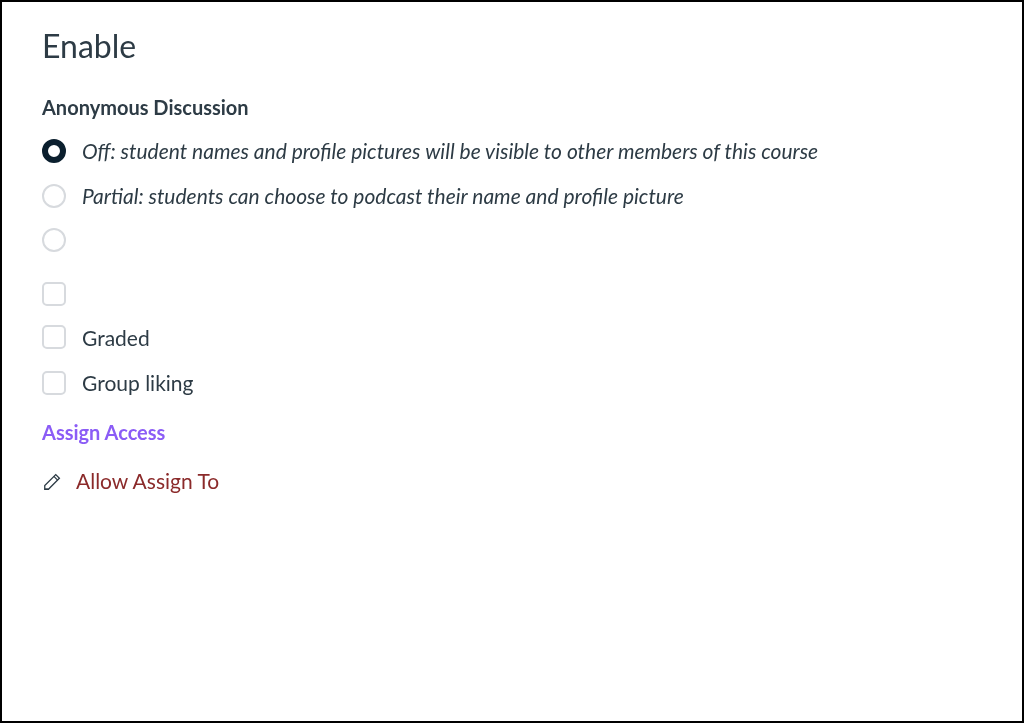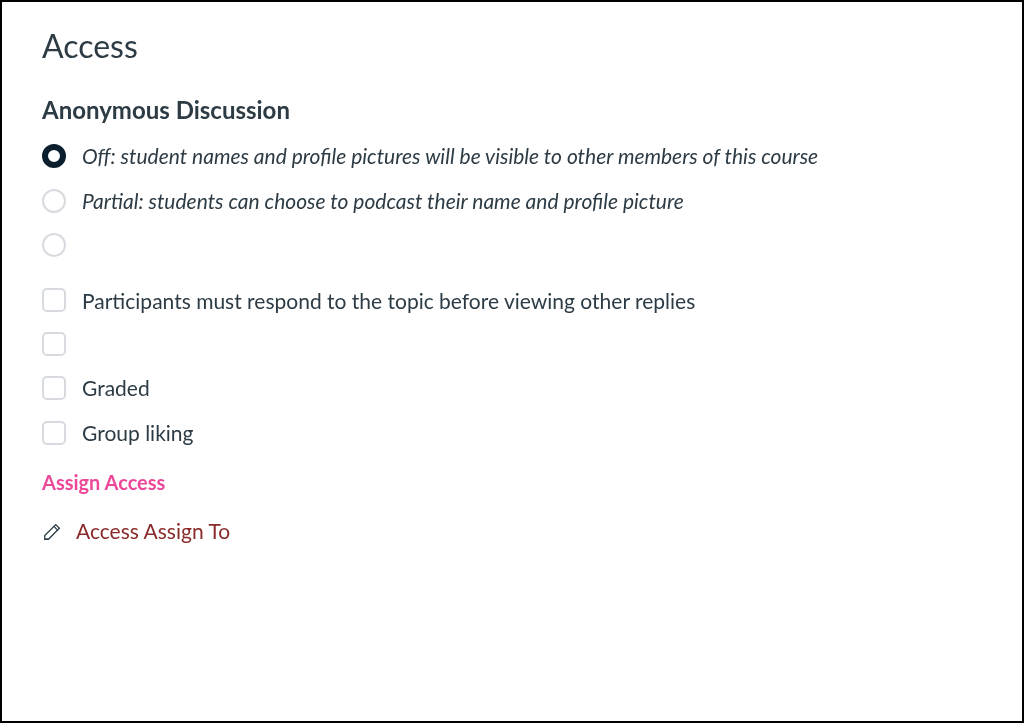--- a/index.html
+++ b/index.html
@@ -16,21 +16,21 @@
       padding: 24px 40px 30px 40px;
       color: #2d3b45;
     }
     .page-title {
       font-size: 32px;
       font-weight: 400;
       color: #2d3b45;
       margin-bottom: 30px;
     }
     .section-heading {
-      font-size: 24px;
+      font-size: 20px;
       font-weight: 700;
       color: #2d3b45;
       margin-bottom: 18px;
     }
     .radio-group {
       margin-bottom: 30px;
     }
     .radio-option {
       display: flex;
       align-items: center;
@@ -77,21 +77,21 @@
       margin-right: 16px;
     }
     .checkbox-label {
       font-size: 21px;
       color: #2d3b45;
       line-height: 1.3;
     }
     .assign-heading {
       font-size: 20px;
       font-weight: 700;
-      color: #ec4899;
+      color: #8b5cf6;
       margin-bottom: 24px;
     }
     .manage-link {
       display: inline-flex;
       align-items: center;
       color: #8b2a2a;
       font-size: 21px;
       text-decoration: none;
       cursor: pointer;
     }
@@ -100,21 +100,21 @@
       height: 22px;
       margin-right: 12px;
       stroke: #2d3b45;
       fill: none;
       stroke-width: 1.4;
     }
   </style>
 </head>
 <body>
 
-<h1 class="page-title">Access</h1>
+<h1 class="page-title">Enable</h1>
 
 <div>
   <div class="section-heading">Anonymous Discussion</div>
 
   <div class="radio-group">
     <div class="radio-option">
       <span class="radio-circle radio-selected"></span>
       <span class="radio-label">Off: student names and profile pictures will be visible to other members of this course</span>
     </div>
     <div class="radio-option">
@@ -123,38 +123,34 @@
     </div>
     <div class="radio-option">
       <span class="radio-circle radio-unselected"></span>
     </div>
   </div>
 </div>
 
 <div class="checkbox-group">
   <div class="checkbox-option">
     <span class="checkbox-box"></span>
-    <span class="checkbox-label">Participants must respond to the topic before viewing other replies</span>
-  </div>
-  <div class="checkbox-option">
-    <span class="checkbox-box"></span>
   </div>
   <div class="checkbox-option">
     <span class="checkbox-box"></span>
     <span class="checkbox-label">Graded</span>
   </div>
   <div class="checkbox-option">
     <span class="checkbox-box"></span>
     <span class="checkbox-label">Group liking</span>
   </div>
 </div>
 
 <div>
   <div class="assign-heading">Assign Access</div>
   <a class="manage-link">
     <svg viewBox="0 0 24 24">
       <path d="M3 21 L3 17 L15 5 L19 9 L7 21 Z"></path>
       <path d="M13 7 L17 11"></path>
       <path d="M3 21 L7 21"></path>
     </svg>
-    <span>Access Assign To</span>
+    <span>Allow Assign To</span>
   </a>
 </div>
 
 </body></html>

